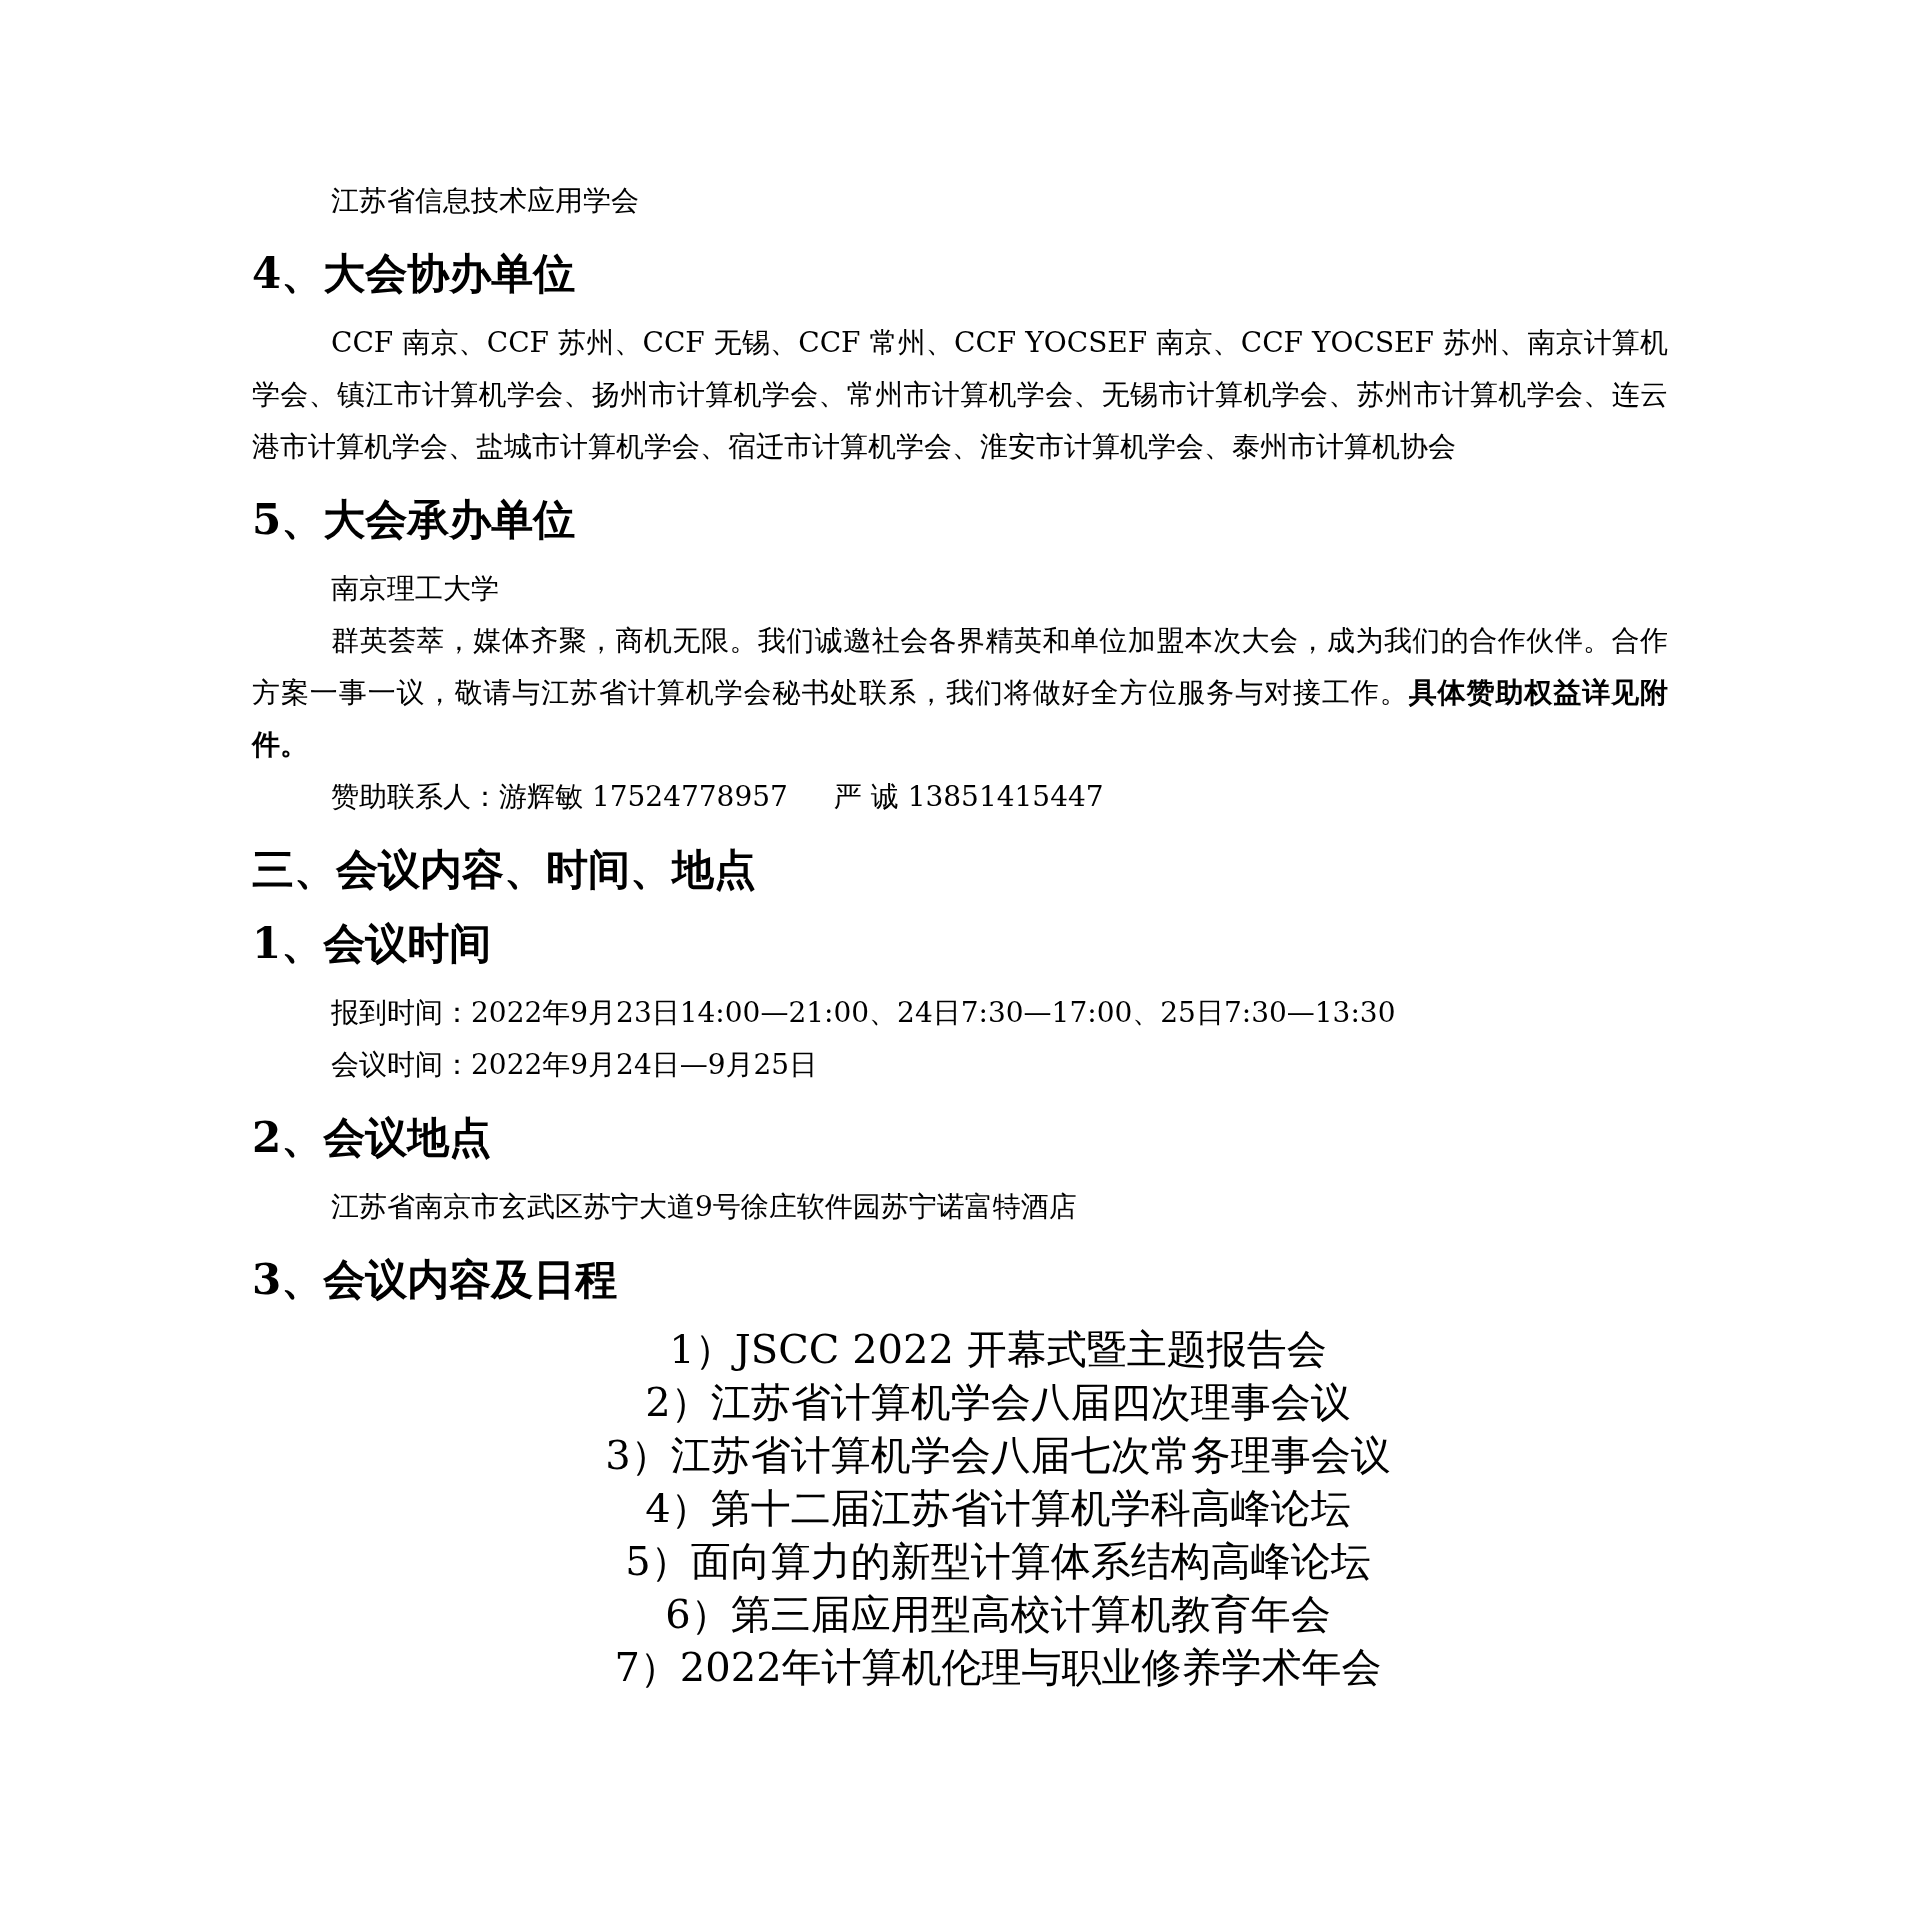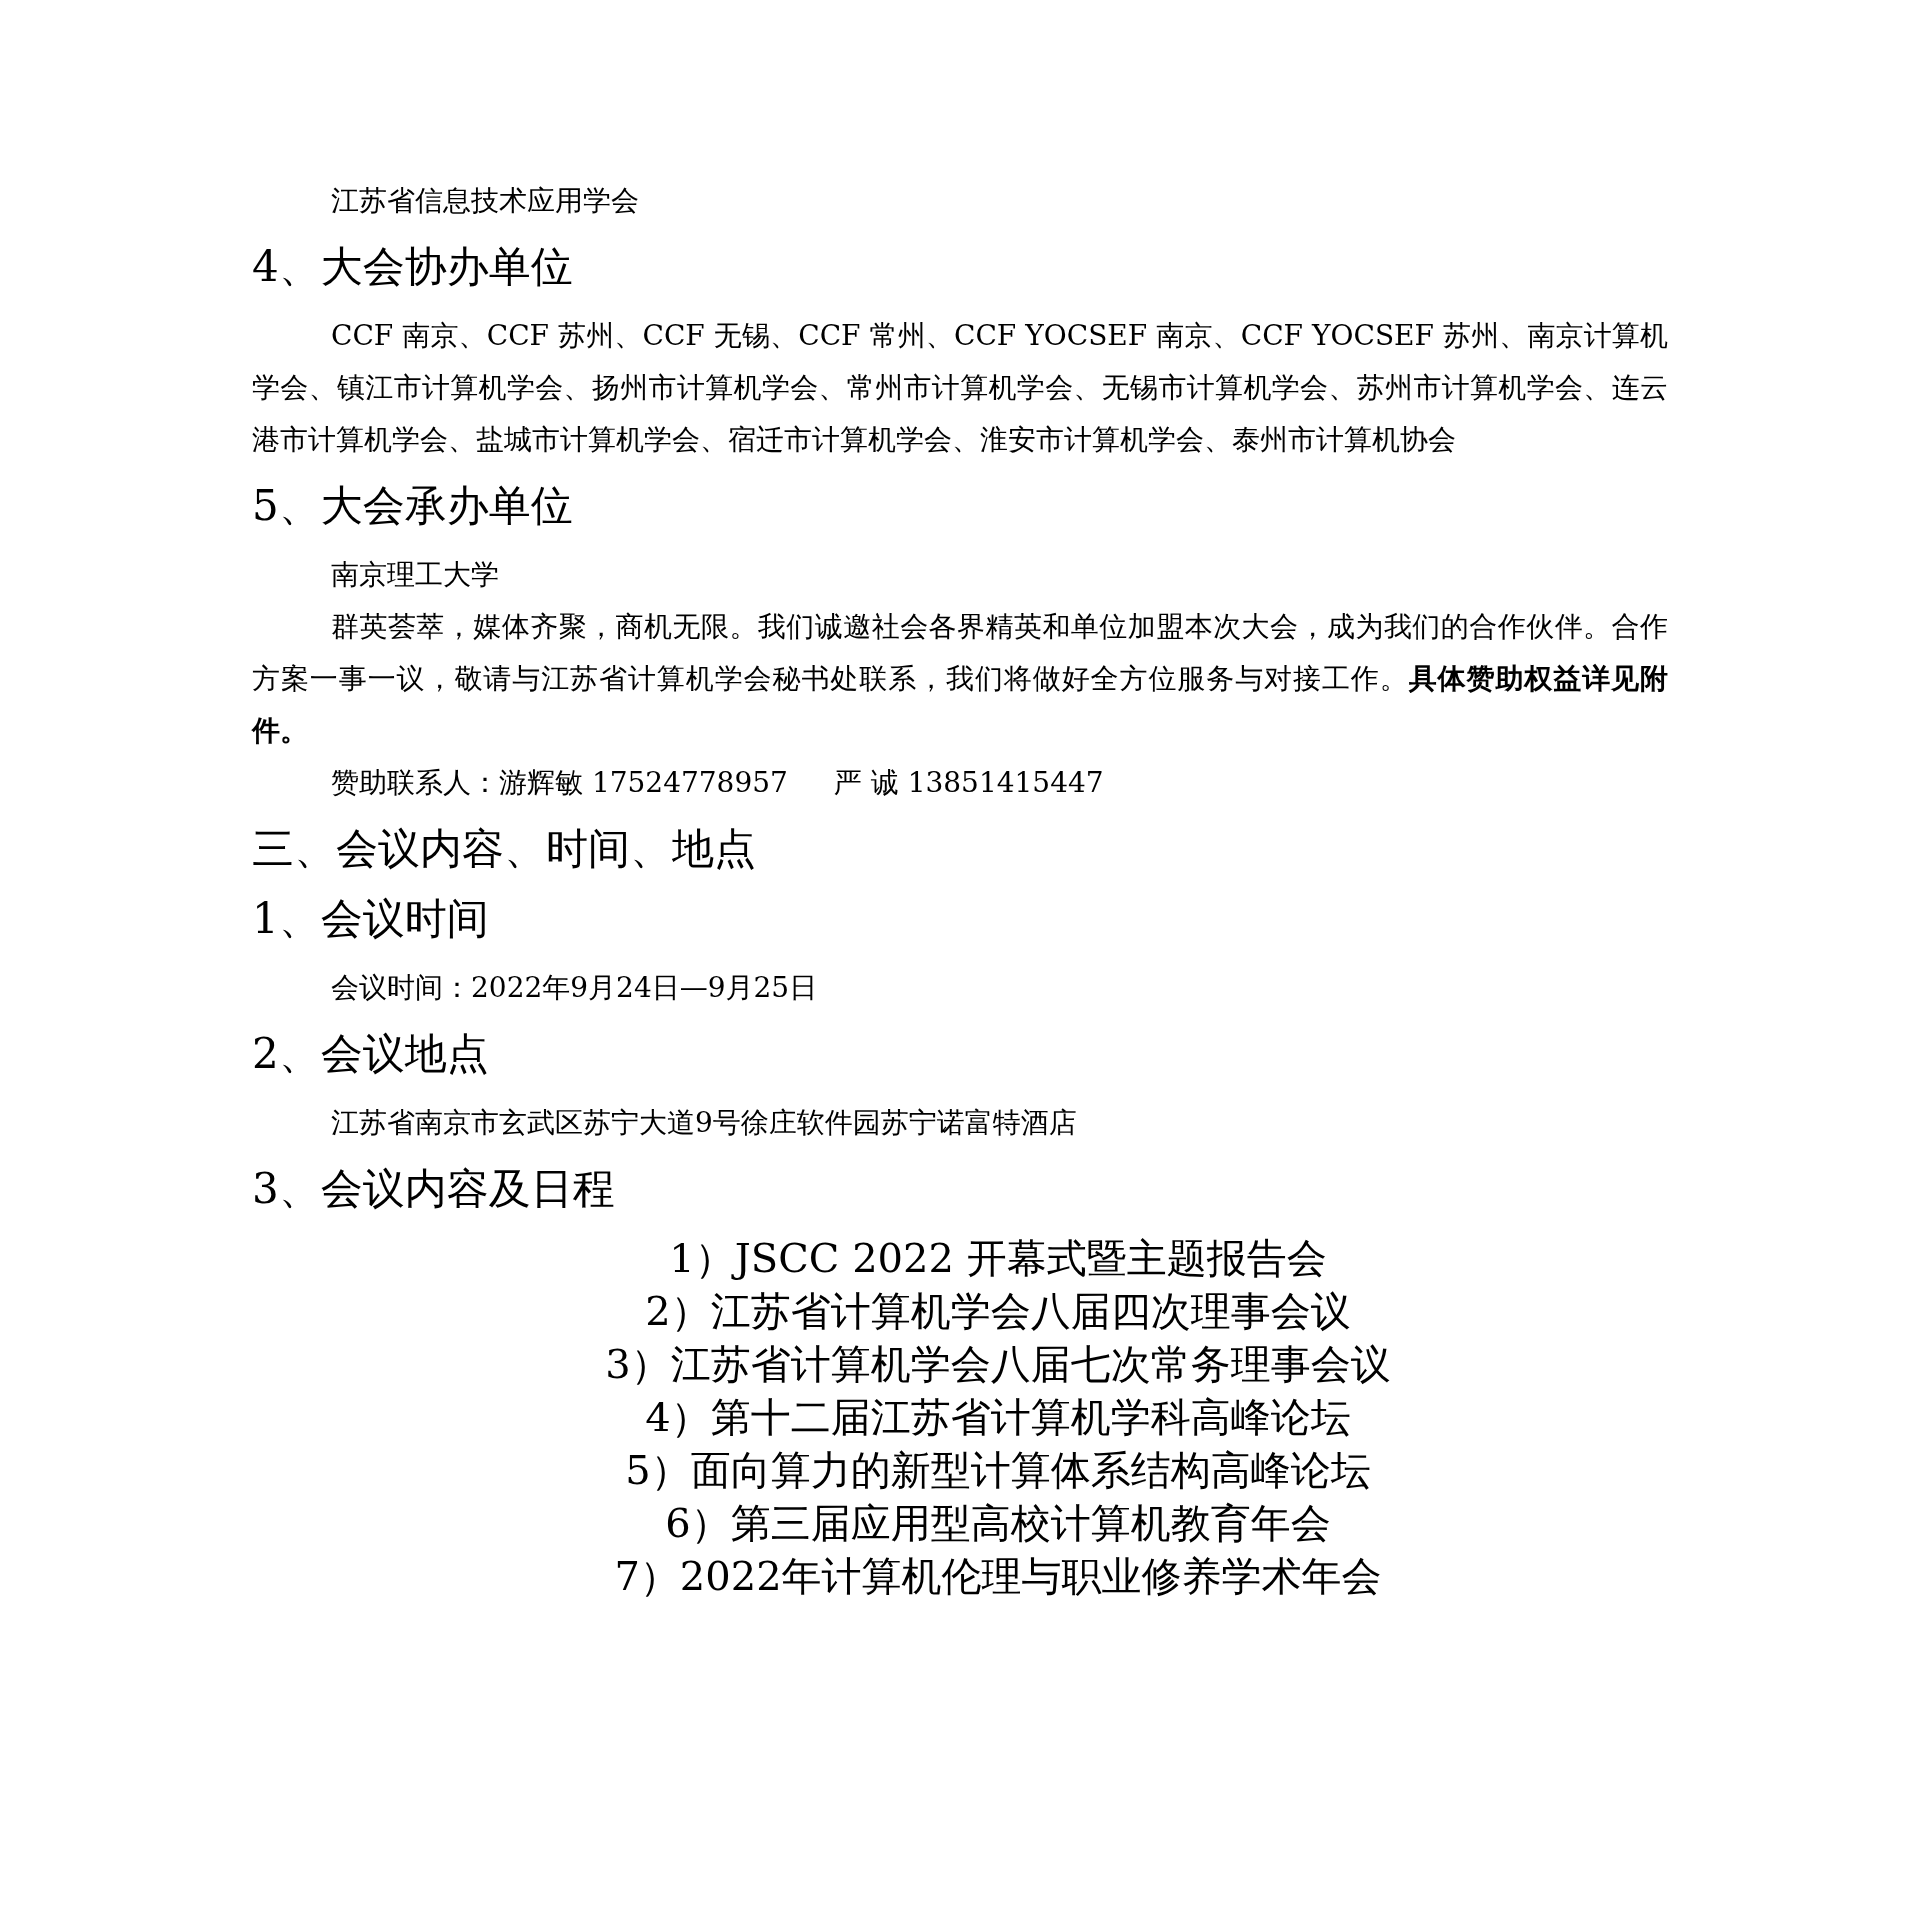--- a/index.html
+++ b/index.html
@@ -18,23 +18,23 @@
     font-size: 28px;
     line-height: 52px;
     margin: 0;
     white-space: normal;
   }
   .indent { text-indent: 79px; }
   .justify { text-align: justify; }
   .bold { font-weight: bold; }
   .hd {
     font-size: 42px;
-    font-weight: normal;
+    font-weight: bold;
     line-height: 54px;
-    margin: 13px 0 16px 0;
+    margin: 20px 0 16px 0;
   }
   .contact-gap { display: inline-block; width: 46px; }
   .agenda-list { margin: 0; padding: 0; }
   .agenda-item {
     font-size: 40px;
     line-height: 53px;
     margin: 0;
     text-indent: 76px;
     list-style: none;
     text-align: center;
@@ -57,20 +57,21 @@
 
 
   <p class="body-line indent justify"><span>群英荟萃，媒体齐聚，商机无限。我们诚邀社会各界精英和单位加盟本次大会，成为我们的合作伙伴。合作方案一事一议，敬请与江苏省计算机学会秘书处联系，我们将做好全方位服务与对接工作。</span><span class="bold">具体赞助权益详见附件。</span></p>
 
   <p class="body-line indent"><span>赞助联系人：</span><span>游辉敏  17524778957</span><span class="contact-gap"></span><span>严 诚  13851415447</span></p>
 
   <h2 class="hd">三、会议内容、时间、地点</h2>
 
   <h3 class="hd">1、会议时间</h3>
 
+  <p class="body-line indent">报到时间：2022年9月23日14:00—21:00、24日7:30—17:00、25日7:30—13:30</p>
 
   <p class="body-line indent">会议时间：2022年9月24日—9月25日</p>
 
   <h3 class="hd">2、会议地点</h3>
 
   <p class="body-line indent">江苏省南京市玄武区苏宁大道9号徐庄软件园苏宁诺富特酒店</p>
 
   <h3 class="hd">3、会议内容及日程</h3>
 
   <div class="agenda-list">

